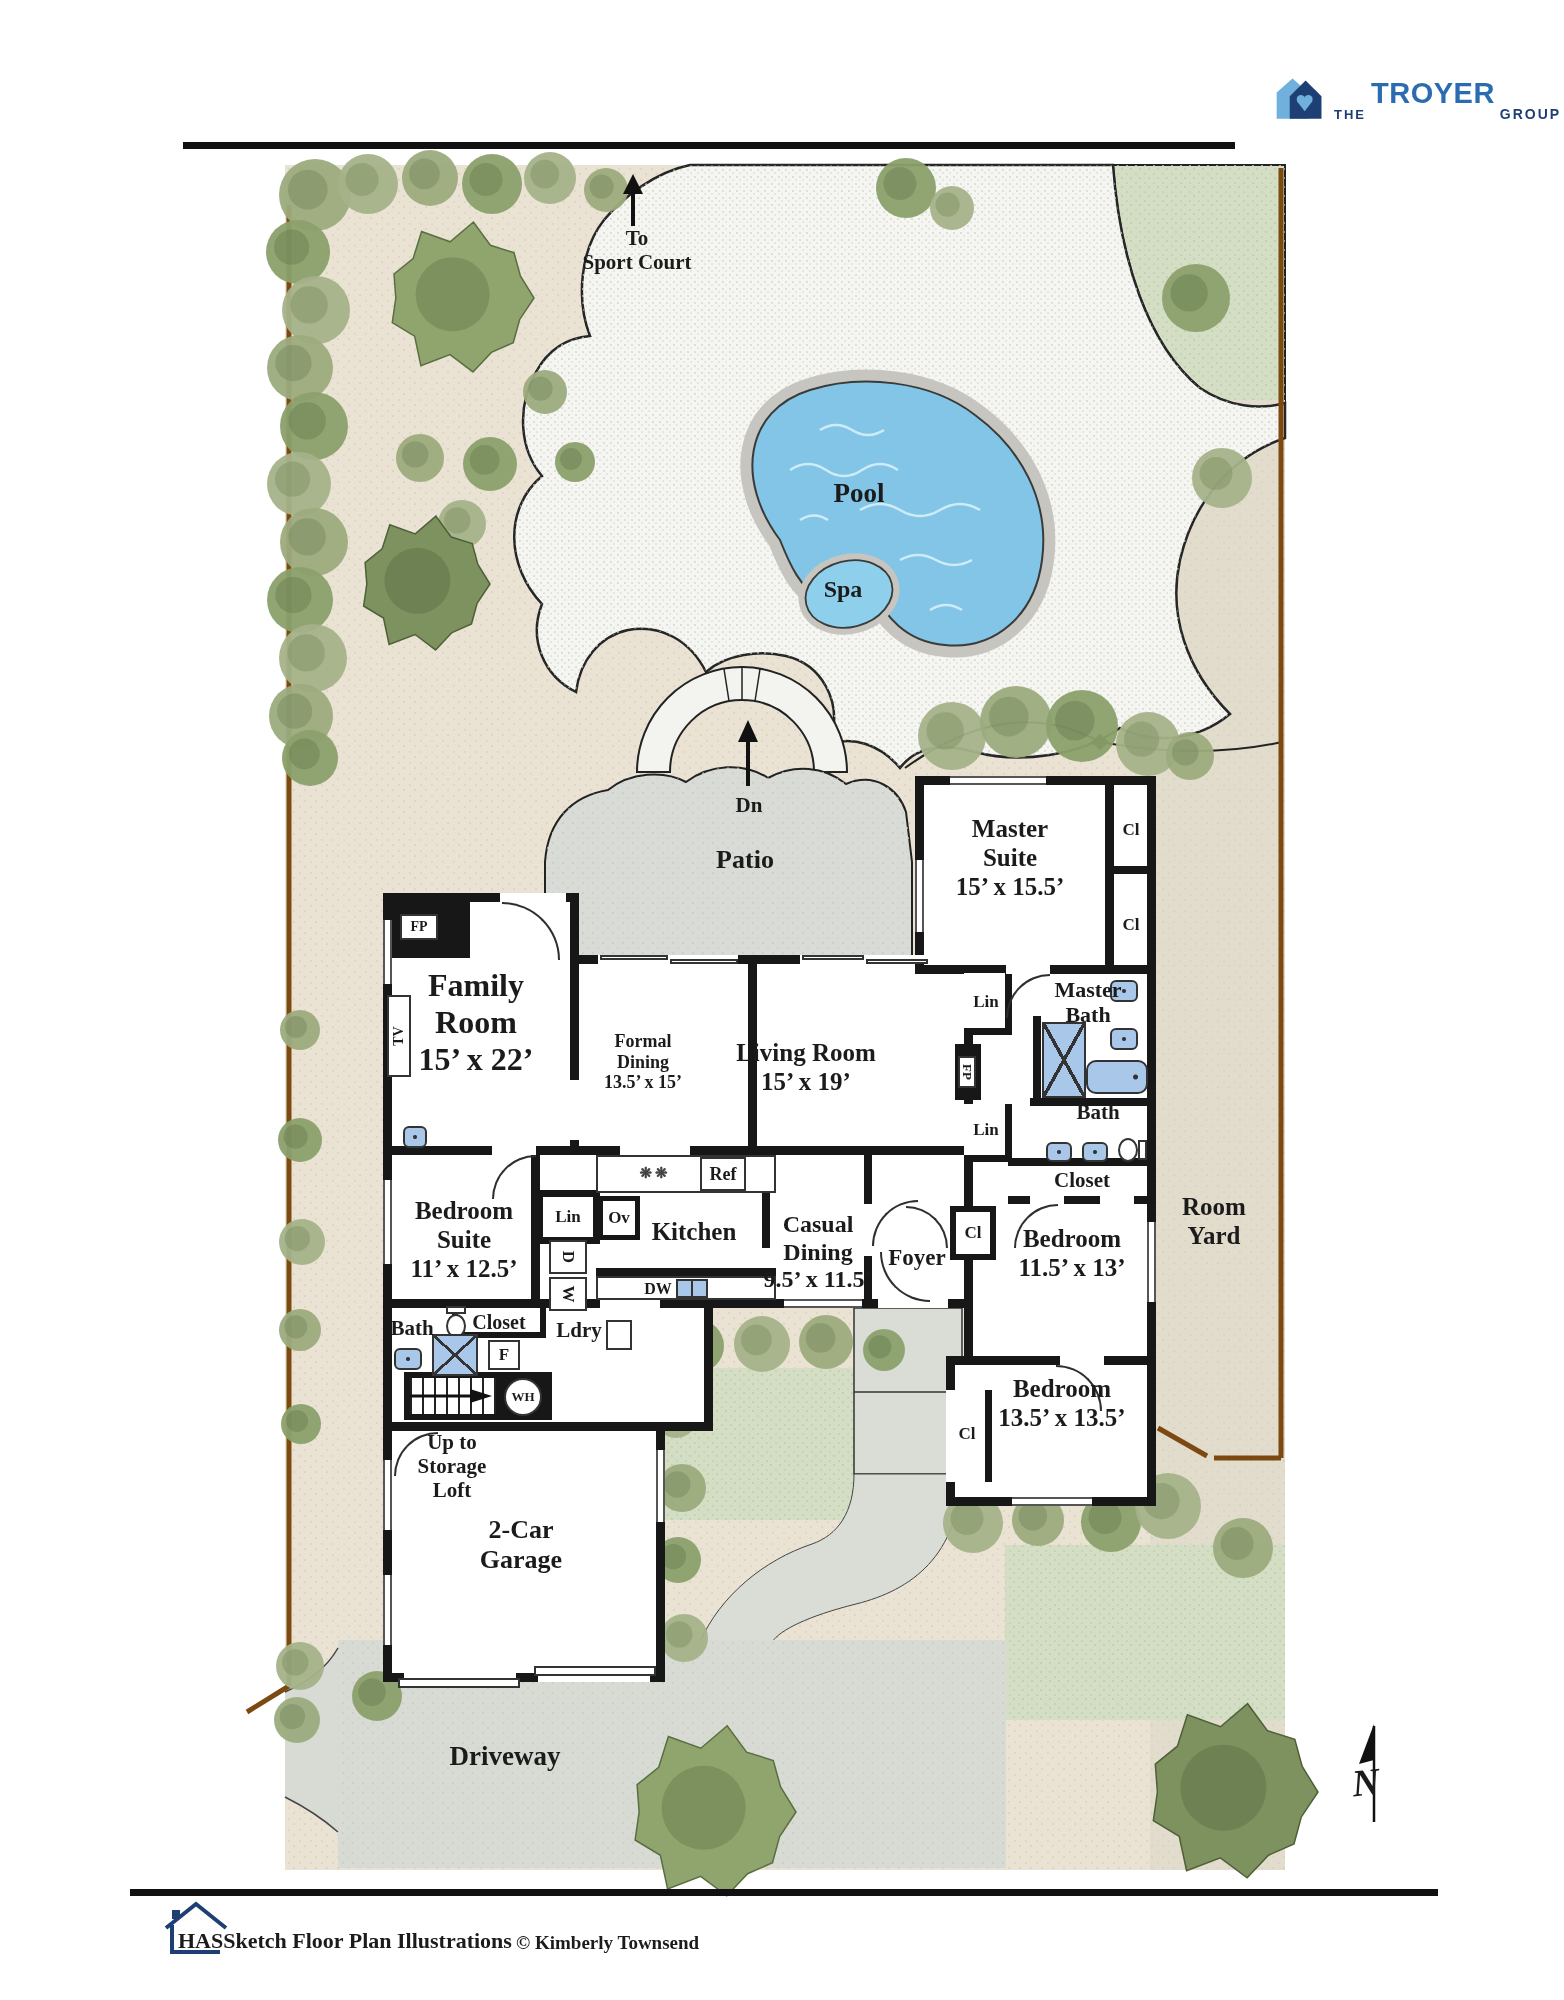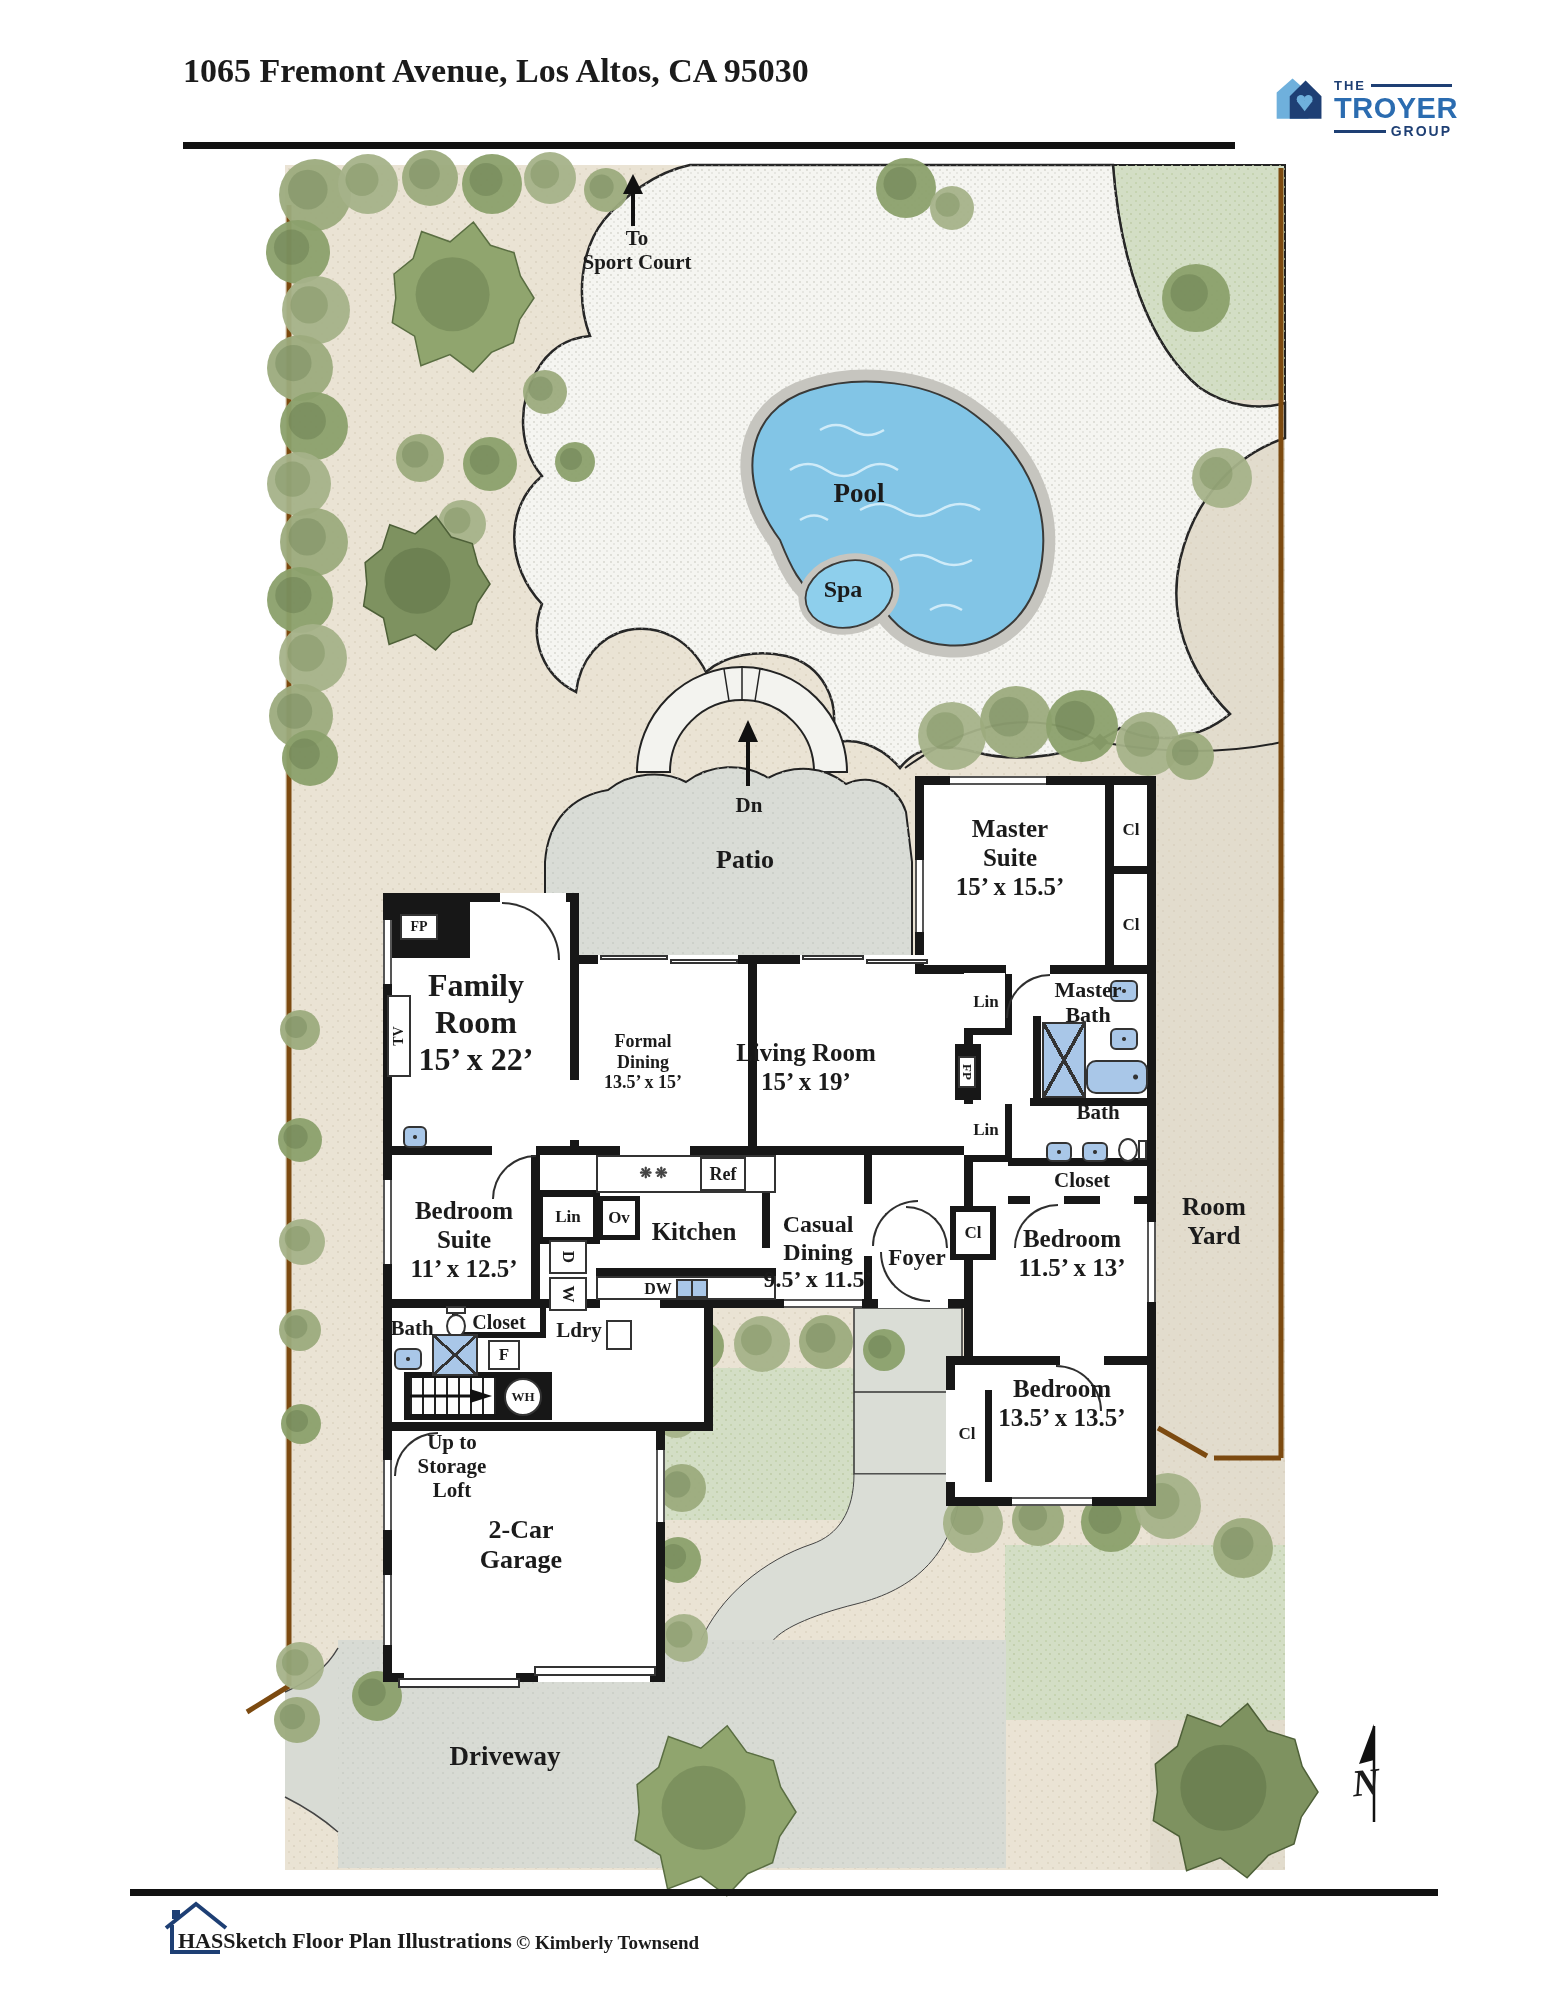--- a/index.html
+++ b/index.html
@@ -35,39 +35,38 @@
   .wh{position:absolute;background:#fff;border:2px solid #333;border-radius:50%;box-sizing:border-box;z-index:5;}
   svg.layer{position:absolute;left:0;top:0;z-index:1;}
   svg.over{position:absolute;z-index:6;}
   
   #title{position:absolute;left:183px;top:52px;font-size:34px;font-weight:bold;z-index:7;}
   #subtitle{position:absolute;left:183px;top:97px;font-size:28px;font-weight:bold;z-index:7;}
   #subtitle .sp{margin-right:14px;} #subtitle .gap2{margin-left:40px;}
   #hrule{position:absolute;left:183px;top:142px;width:1052px;height:7px;background:#111;z-index:7;}
   #logo{position:absolute;left:1272px;top:66px;width:180px;height:84px;display:flex;gap:6px;z-index:7;
         font-family:"Liberation Sans","DejaVu Sans",sans-serif;}
-  #logo .txt{display:flex;flex-direction:column;width:118px;padding-top:12px;}
+  #logo .txt{display:flex;flex-direction:row;width:118px;padding-top:12px;}
   #logo .r1{display:flex;align-items:center;gap:5px;}
   #logo .the{font-size:13px;font-weight:bold;letter-spacing:2px;color:#1e3f74;}
   #logo .rule{flex:1;height:3px;background:#1e3f74;}
   #logo .troyer{font-size:29px;font-weight:bold;color:#2b6cb0;letter-spacing:.5px;line-height:1.05;}
   #logo .r3{display:flex;align-items:center;gap:5px;}
   #logo .group{font-size:14px;font-weight:bold;letter-spacing:2px;color:#1e3f74;}
   #frule{position:absolute;left:130px;top:1889px;width:1308px;height:7px;background:#111;z-index:7;}
   #brand{position:absolute;left:178px;top:1928px;font-size:22px;font-weight:bold;z-index:8;}
   #copyr{position:absolute;left:516px;top:1932px;font-size:19px;font-weight:bold;z-index:8;}
   #disc{position:absolute;left:830px;top:1899px;width:566px;font-size:16.5px;font-weight:bold;
         text-align:center;line-height:1.32;white-space:pre-line;z-index:8;}
 </style>
 </head>
 <body>
 
 <div id="page">
 
-  <div id="title" class="">1065 Fremont Avenue, Los Altos, CA 95030</div>
   <div id="hrule"></div>
 
   <div id="logo">
     <svg width="62" height="70" viewBox="0 0 60 66">
       <path d="M5,24 L22,9 L39,24 L39,52 L5,52 Z" fill="#6fb0dc"></path>
       <path d="M19,28 L36,11 L53,28 L53,52 L19,52 Z" fill="#1e3f74"></path>
       <circle cx="31" cy="31" r="4.5" fill="#6fb0dc"></circle>
         <circle cx="39" cy="31" r="4.5" fill="#6fb0dc"></circle>
       <polygon points="26.5,33 43.5,33 35,44" fill="#6fb0dc"></polygon>
     </svg>

